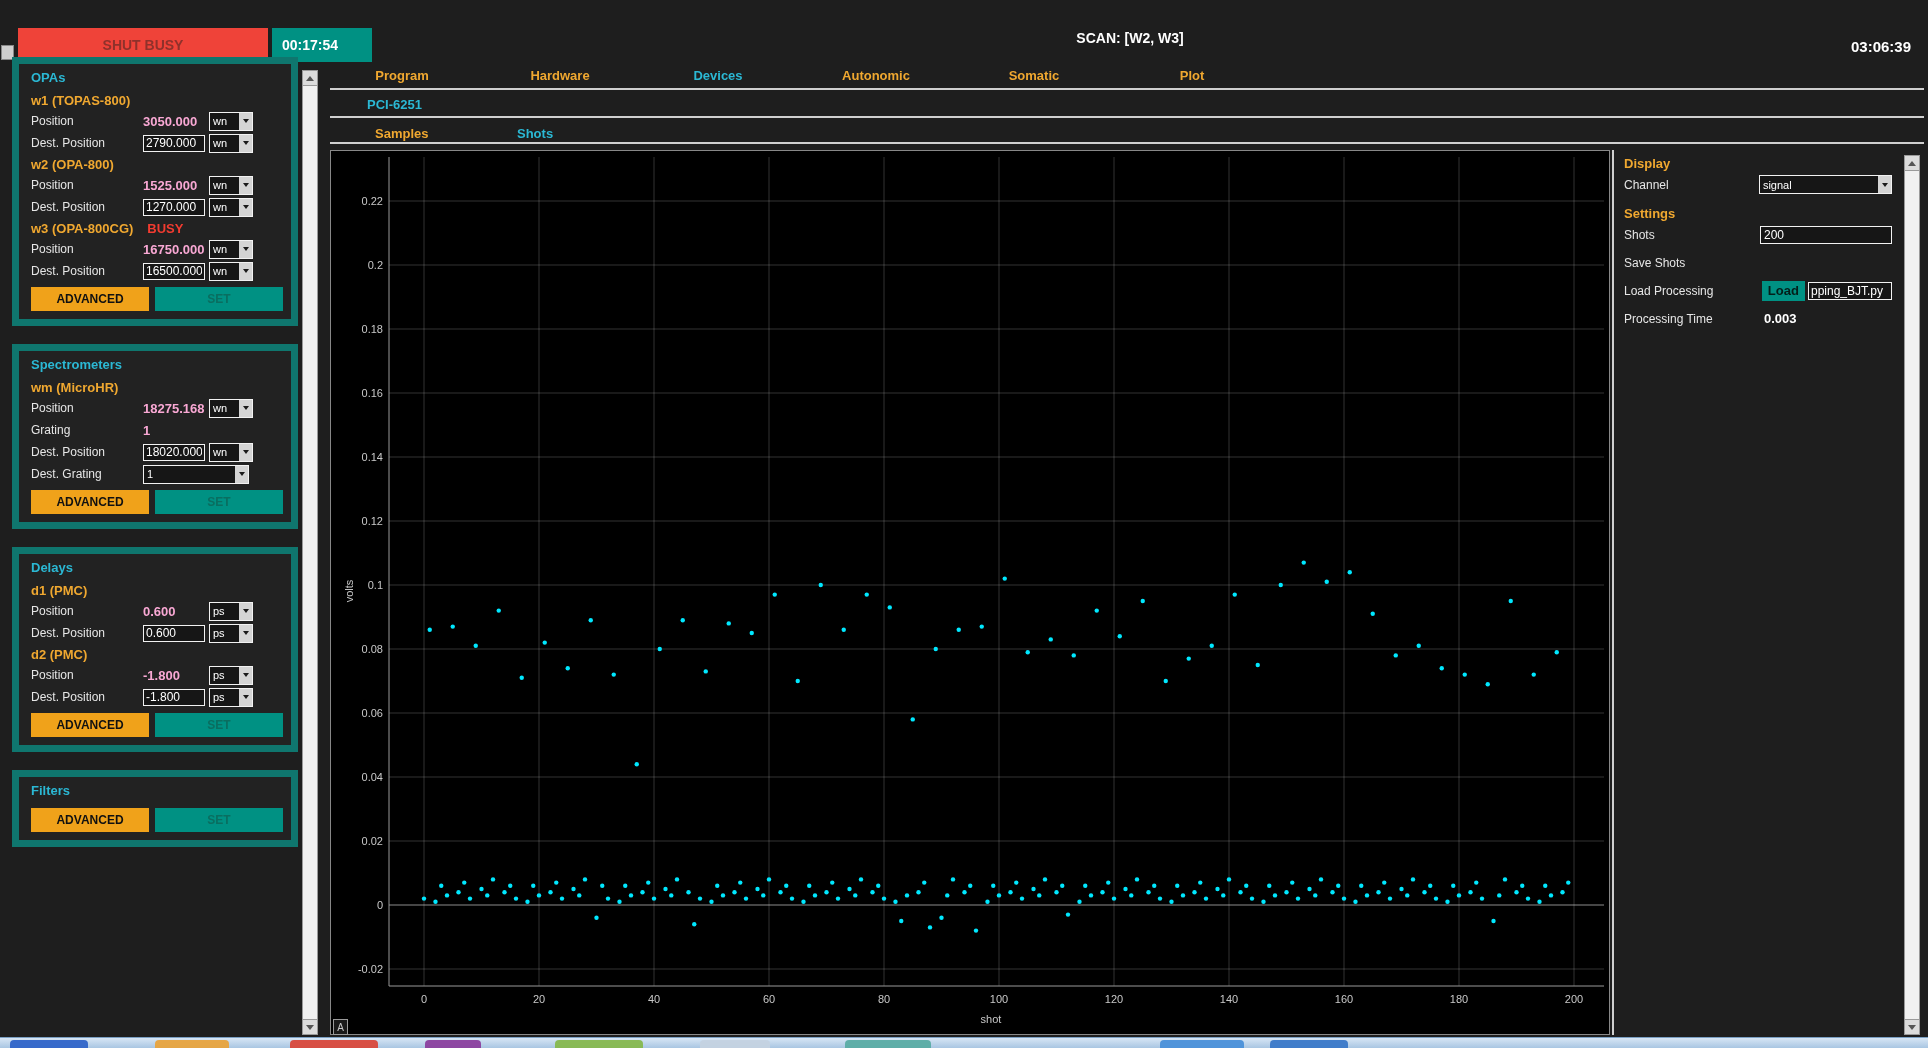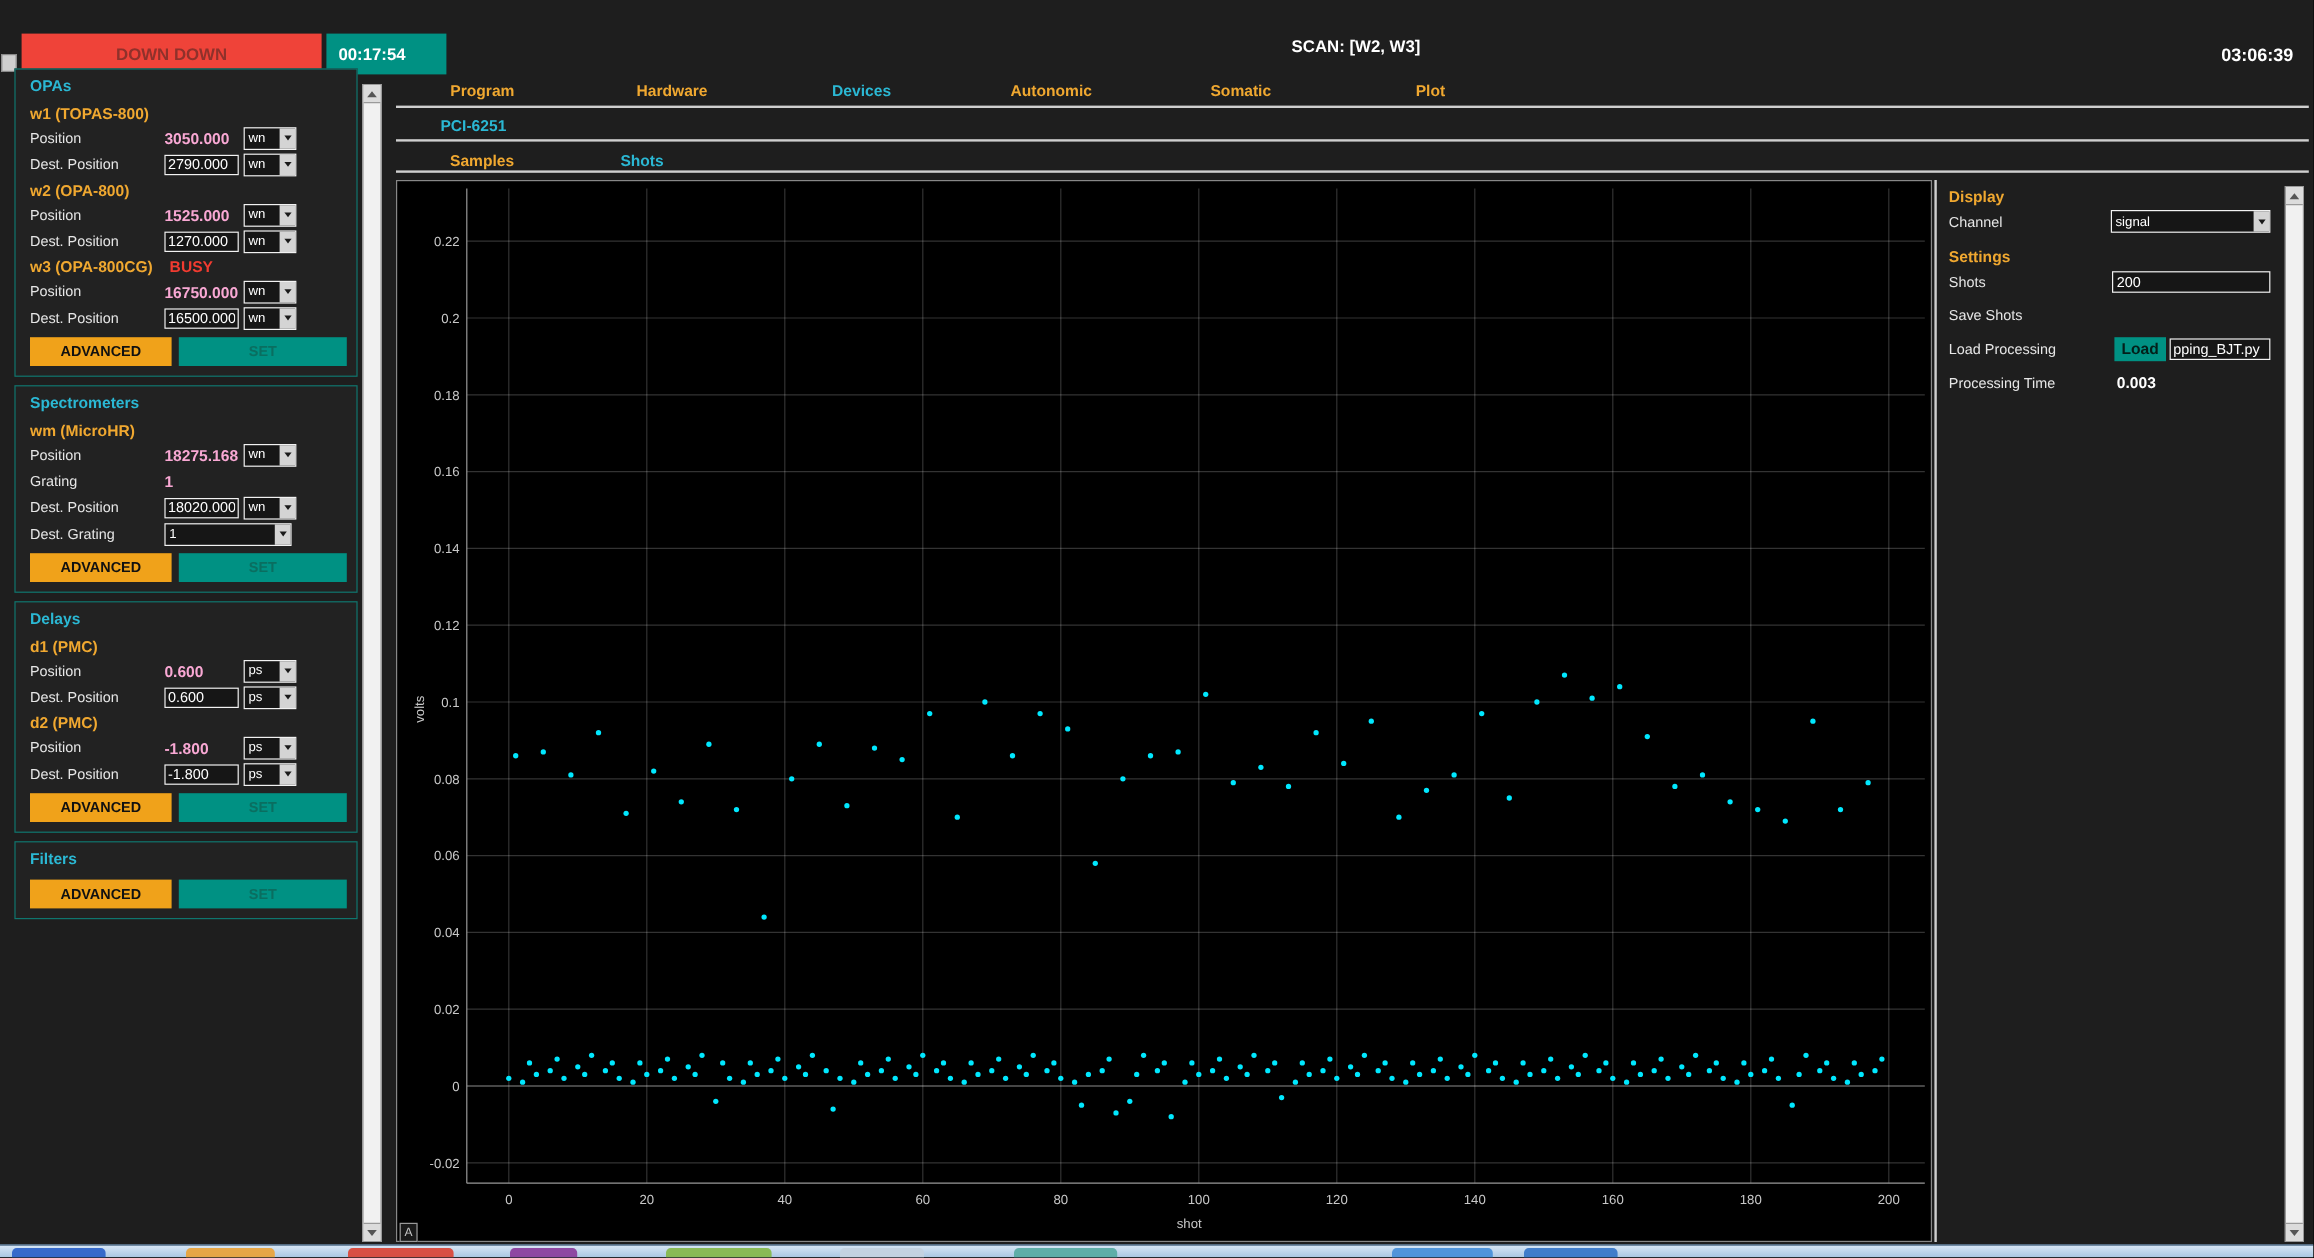--- a/index.html
+++ b/index.html
@@ -38,21 +38,21 @@
   .menu-tabs{position:absolute;left:335px;top:68px;display:flex;gap:24px;}
   .mtab{width:134px;text-align:center;font-weight:bold;font-size:13px;color:#f0a830;}
   .mtab.active{color:#2bb8d4;}
   .sep{position:absolute;height:2px;background:#cfcfcf;}
   .devtab{position:absolute;left:367px;top:97px;font-weight:bold;font-size:13px;color:#2bb8d4;}
   .subtab-samples{position:absolute;left:375px;top:126px;font-weight:bold;font-size:13px;color:#f0a830;}
   .subtab-shots{position:absolute;left:517px;top:126px;font-weight:bold;font-size:13px;color:#2bb8d4;}
 
   
   .sidebar{position:absolute;left:12px;top:57px;width:286px;}
-  .panel{border:1px solid #0f766e;background:#222;margin-bottom:7px;padding:6px 8px 8px 12px;box-sizing:border-box;}
+  .panel{border:7px solid #0f766e;background:#222;margin-bottom:18px;padding:6px 8px 8px 12px;box-sizing:border-box;}
   .phead{font-weight:bold;font-size:13px;color:#2bb8d4;height:20px;}
   .gname{height:20px;display:flex;align-items:center;gap:14px;font-weight:bold;font-size:13px;color:#f0a830;}
   .busy{color:#f23b30;font-weight:bold;font-size:13px;}
   .hrow{display:grid;grid-template-columns:112px 66px 1fr;align-items:center;height:22px;}
   .hlabel{font-size:12px;color:#e6e6e6;}
   .hval{font-weight:bold;font-size:13px;color:#f9a8d4;max-width:62px;overflow:hidden;white-space:nowrap;}
   .tin{width:56px;height:15px;background:#161616;border:1px solid #f2f2f2;color:#fff;font-size:12px;
        font-family:"Liberation Sans",sans-serif;padding:0 2px;}
   .combo{width:44px;height:19px;border:1px solid #f2f2f2;background:#161616;display:flex;align-items:center;box-sizing:border-box;}
   .combo.wide{width:106px;}
@@ -101,21 +101,21 @@
   .tb-icon{position:absolute;top:2px;height:12px;border-radius:4px 4px 0 0;opacity:.95;}
 </style>
 </head>
 <body>
 
 <div id="win">
 
 
   <div class="mini-chip"></div>
 
-  <div class="shutdown">DOWN DOWN</div>
+  <div class="shutdown">SHUT BUSY</div>
   <div class="timer">00:17:54</div>
   <div class="scan">SCAN: [W2, W3]</div>
   <div class="clock">03:06:39</div>
 
   <div class="menu-tabs" id="menu-tabs">
       <div class="mtab">Program</div>
       <div class="mtab">Hardware</div>
       <div class="mtab active">Devices</div>
       <div class="mtab">Autonomic</div>
       <div class="mtab">Somatic</div>

